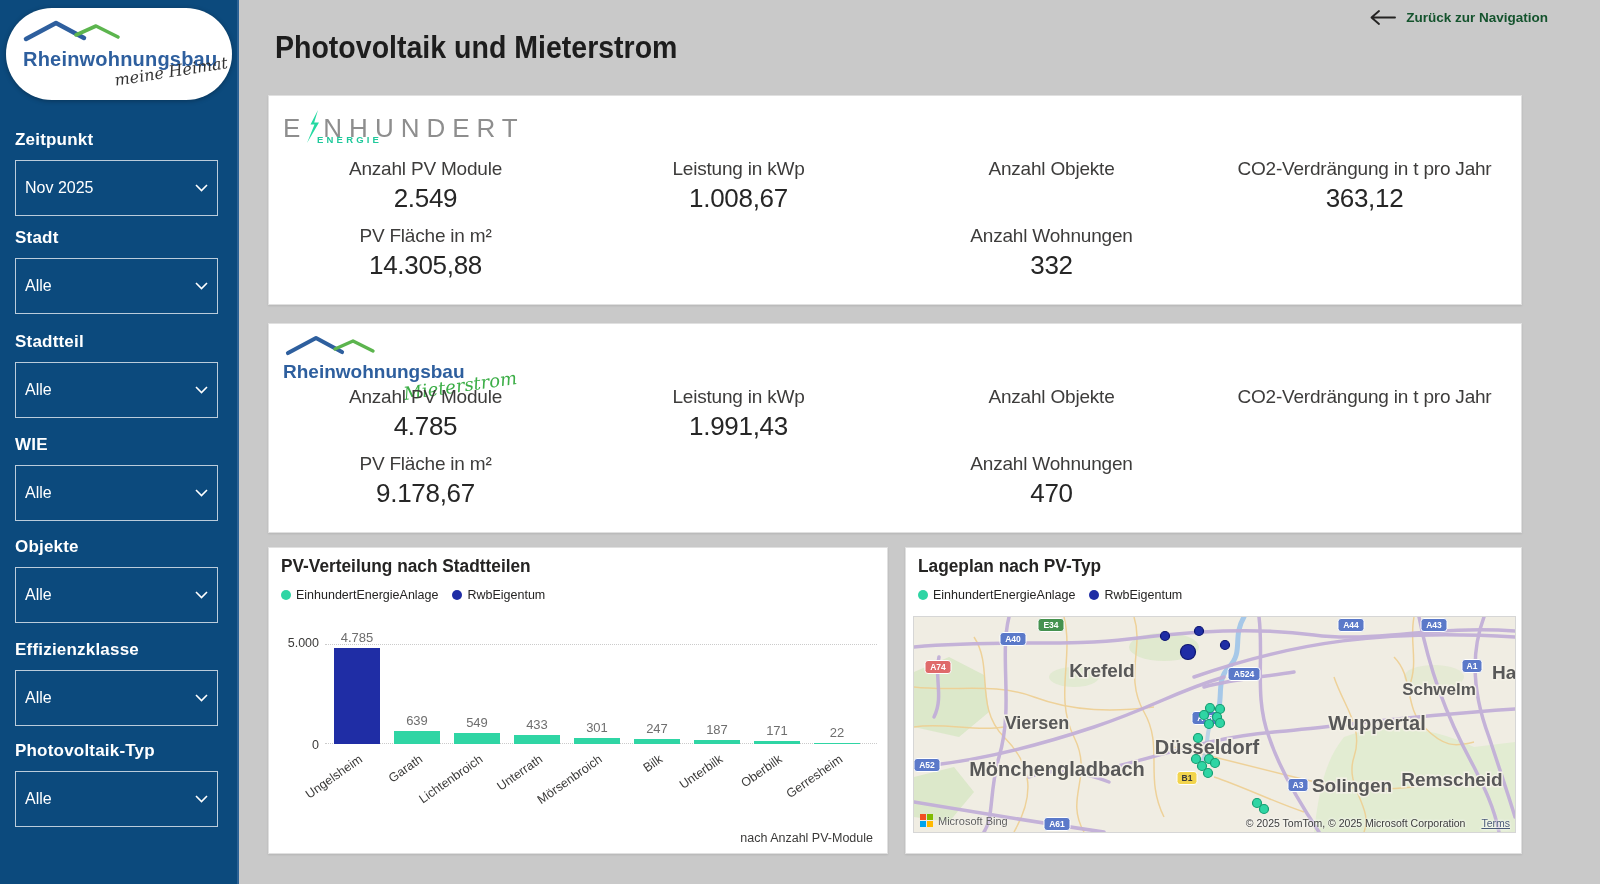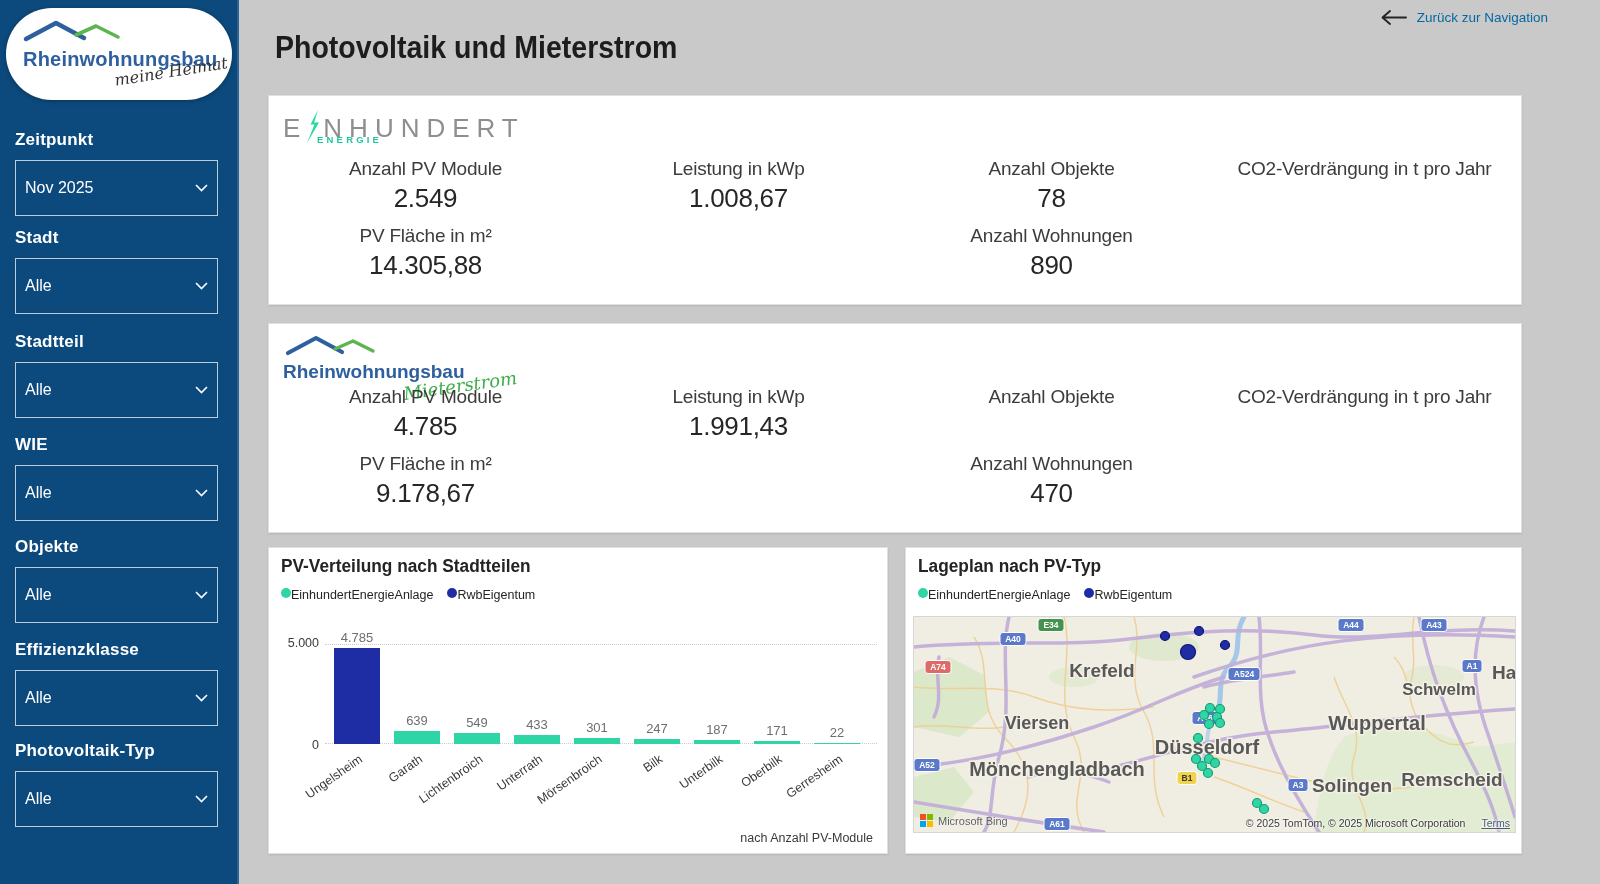--- a/index.html
+++ b/index.html
@@ -18,21 +18,21 @@
   .filter-label{font-size:17px;font-weight:700;color:#fff;letter-spacing:.2px;}
   .filter-box{margin-top:10px;height:30px;border:1.2px solid rgba(255,255,255,.72);display:flex;
               align-items:center;justify-content:space-between;padding:12px 9px;cursor:pointer;}
   .filter-value{font-size:16px;color:#fff;}
   .chev{flex:0 0 auto;}
 
   
   .page-title{position:absolute;left:275px;top:30px;font-size:31px;font-weight:600;color:#1d1d1d;
               transform:scaleX(.92);transform-origin:left center;white-space:nowrap;}
   .back-nav{position:absolute;top:9px;right:52px;display:flex;align-items:center;gap:10px;cursor:pointer;}
-  .back-label{font-size:13.5px;font-weight:400;color:#0369a1;}
+  .back-label{font-size:13.5px;font-weight:700;color:#14532d;}
 
   
   .card{position:absolute;background:#fff;border:1px solid #e0e0e0;box-shadow:0 1px 2px rgba(0,0,0,.10);}
   .card1{left:268px;top:95px;width:1252px;height:208px;}
   .card2{left:268px;top:323px;width:1252px;height:208px;}
   .kpis{position:absolute;left:0;right:0;top:62px;display:grid;grid-template-columns:repeat(4,1fr);
         row-gap:11px;text-align:center;}
   .kpi-label{font-size:19px;color:#3D3C3B;letter-spacing:-.2px;}
   .kpi-value{font-size:26px;color:#262626;font-weight:500;margin-top:3px;letter-spacing:-.3px;}
 
@@ -48,21 +48,21 @@
   .rwb-script{position:absolute;left:120px;top:41px;font-family:"DejaVu Serif",serif;font-style:italic;
               font-size:18px;color:#3CAE47;transform:rotate(-8deg);white-space:nowrap;}
 
   
   .panel-bar{left:268px;top:547px;width:618px;height:305px;}
   .panel-map{left:905px;top:547px;width:615px;height:305px;}
   .panel-title{position:absolute;left:12px;top:8px;font-size:18px;font-weight:600;color:#252423;
                transform:scaleX(.96);transform-origin:left center;white-space:nowrap;}
   .legend{position:absolute;left:12px;top:40px;display:flex;gap:14px;align-items:center;
           font-size:12.5px;color:#252423;}
-  .legend-item{display:flex;cursor:pointer;}
+  .legend-item{display:flex;align-items:center;gap:5px;cursor:pointer;}
   .dot{width:10px;height:10px;border-radius:50%;display:inline-block;}
 
   
   .plot{position:absolute;left:12px;right:10px;top:96px;height:100px;}
   .gridline{position:absolute;left:44px;right:0;border-top:1px dotted #CBCBCB;}
   .gl-top{top:0;} .gl-bottom{bottom:0;}
   .ytick{position:absolute;left:0;width:38px;text-align:right;font-size:12.5px;color:#3B3A39;}
   .yt-top{top:-8px;} .yt-bottom{bottom:-8px;}
   .bars-row{position:absolute;left:46px;right:0;bottom:0;height:100px;display:flex;align-items:flex-end;}
   .bar-col{width:60px;display:flex;flex-direction:column;align-items:center;justify-content:flex-end;}
@@ -195,33 +195,33 @@
       <div>
         <div class="kpi-label">Anzahl PV Module</div>
         <div class="kpi-value">2.549</div>
       </div>
       <div>
         <div class="kpi-label">Leistung in kWp</div>
         <div class="kpi-value">1.008,67</div>
       </div>
       <div>
         <div class="kpi-label">Anzahl Objekte</div>
-        <div class="kpi-value">78</div>
       </div>
       <div>
         <div class="kpi-label">CO2-Verdrängung in t pro Jahr</div>
+        <div class="kpi-value">363,12</div>
       </div>
       <div>
         <div class="kpi-label">PV Fläche in m²</div>
         <div class="kpi-value">14.305,88</div>
       </div>
       <div></div>
       <div>
         <div class="kpi-label">Anzahl Wohnungen</div>
-        <div class="kpi-value">890</div>
+        <div class="kpi-value">332</div>
       </div>
       <div></div>
     </div>
   </div>
 
   <div class="card card2">
     <div class="rwb-logo">
       <svg width="100" height="22" viewBox="0 0 100 22">
         <polyline points="5,19 33,4 59,18" fill="none" stroke="#2E5F9E" stroke-width="4.2" stroke-linejoin="round" stroke-linecap="round"></polyline>
         <polyline points="52,15 70,7 90,17" fill="none" stroke="#5CB54E" stroke-width="3.4" stroke-linejoin="round" stroke-linecap="round"></polyline>

